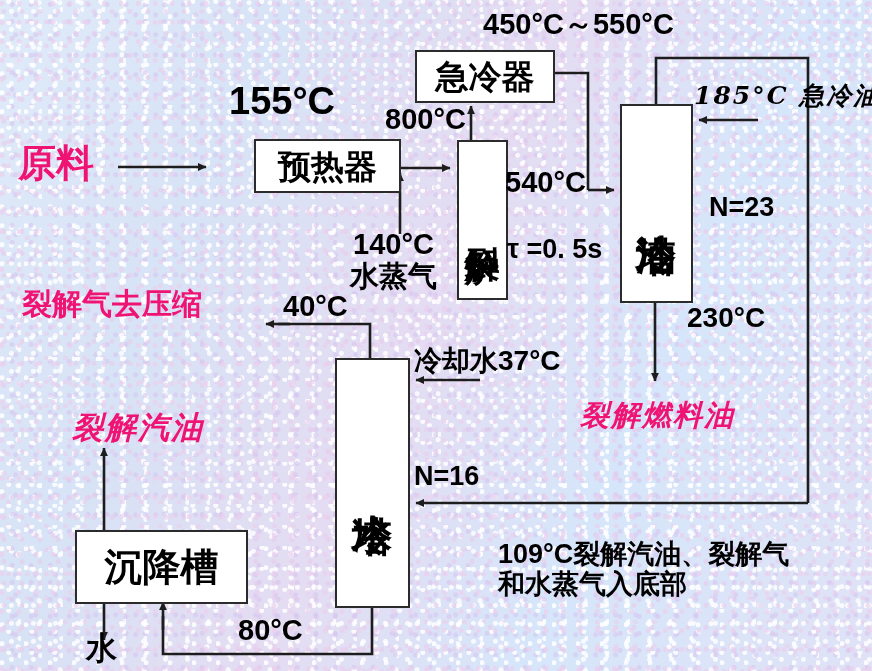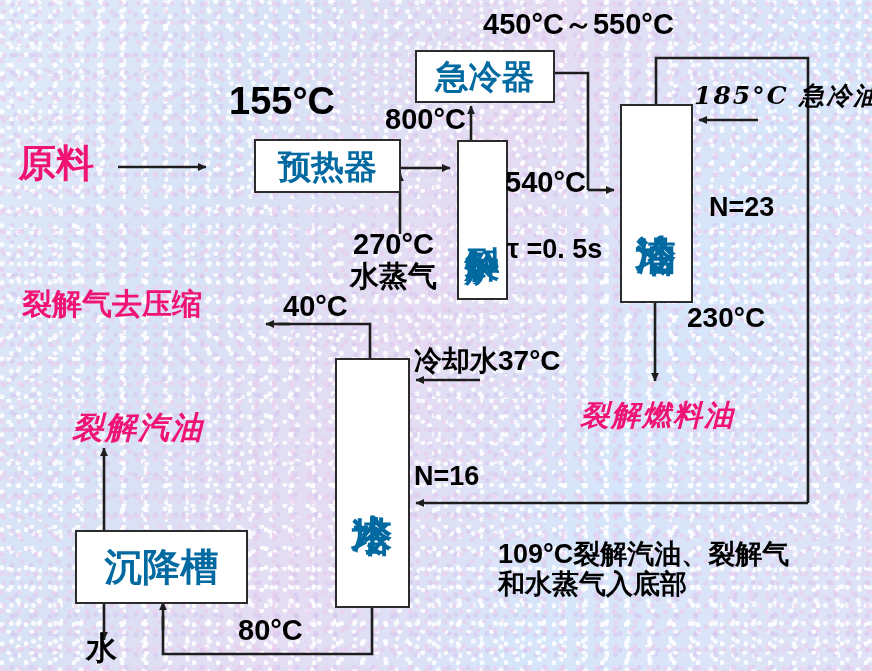--- a/index.html
+++ b/index.html
@@ -23,21 +23,21 @@
       radial-gradient(circle at 94% 56%, rgba(255,255,255,.8) 0 2px, transparent 3px),
       linear-gradient(115deg,#dfeaf9 0%,#d7e3f6 25%,#e4dcf2 48%,#d6e6fa 70%,#e0e2f6 100%);
     background-size:
       17px 19px, 23px 21px, 19px 17px, 21px 23px, 18px 22px,
       22px 18px, 20px 20px, 24px 19px, 19px 24px, 21px 17px,
       100% 100%;
   }
   .box{
     position:absolute;background:#ffffff;border:2px solid #2b2b2b;
     box-sizing:border-box;display:flex;align-items:center;justify-content:center;
-    color:#0369a1;font-weight:bold;line-height:1.0;
+    color:#000000;font-weight:bold;line-height:1.0;
   }
   .box.vert{writing-mode:vertical-rl;text-orientation:upright;letter-spacing:1px;}
   .lbl{position:absolute;color:#000;font-weight:bold;white-space:pre;line-height:1.12;}
   .mag{position:absolute;color:#ef1374;font-weight:bold;white-space:pre;line-height:1.1;}
   .script{font-family:"DejaVu Serif",serif;font-style:italic;font-weight:bold;letter-spacing:2px;}
   svg.wires{position:absolute;left:0;top:0;width:872px;height:671px;pointer-events:none;}
 </style>
 </head>
 <body>
 
@@ -115,21 +115,21 @@
   <div class="mag script" style="left:30px;top:410px;font-size:31px;margin-left:42px;">裂解汽油</div>
 
   <div class="mag script" style="left:580px;top:400px;font-size:29px;">裂解燃料油</div>
 
   <div class="lbl" style="left:229px;top:80px;font-size:38px;">155°C</div>
 
   <div class="lbl" style="left:385px;top:103px;font-size:29px;">800°C</div>
 
   <div class="lbl" style="left:483px;top:8px;font-size:29px;">450°C～550°C</div>
 
-  <div class="lbl" style="left:350px;top:228px;font-size:29px;text-align:center;">270°C
+  <div class="lbl" style="left:350px;top:228px;font-size:29px;text-align:center;">140°C
 水蒸气</div>
 
   <div class="lbl" style="left:507px;top:234px;font-size:27px;">τ =0. 5s</div>
 
   <div class="lbl" style="left:505px;top:166px;font-size:29px;">540°C</div>
 
   <div class="lbl script" style="left:694px;top:82px;font-size:25px;">185°C 急冷油</div>
 
   <div class="lbl" style="left:709px;top:192px;font-size:27px;">N=23</div>
 

